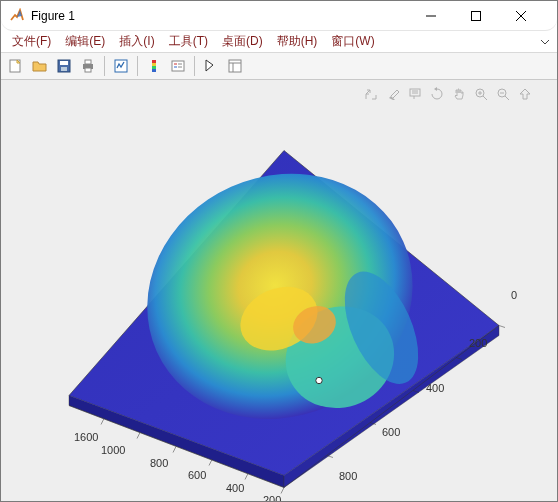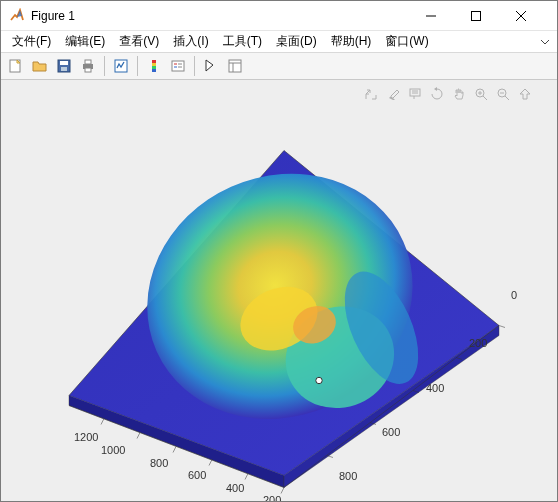--- a/index.html
+++ b/index.html
@@ -15,20 +15,21 @@
     flex-direction: column;
   }
   
   .titlebar {
     height: 30px;
     background: #fff;
     display: flex;
     align-items: center;
     padding: 0 14px 0 8px;
     border-bottom: 1px solid #e5e5e5;
+    border-radius: 12px;
   }
   .titlebar .logo {
     width: 16px; height: 16px;
     margin-right: 6px;
     position: relative;
   }
   .titlebar .title { flex: 1; color: #000; }
   .winbtn {
     width: 45px; height: 29px;
     display: flex; align-items: center; justify-content: center;
@@ -39,21 +40,21 @@
   .menubar {
     height: 22px;
     display: flex;
     align-items: center;
     padding: 0 4px;
     background: #fff;
     border-bottom: 1px solid #d9d9d9;
   }
   .menuitem {
     padding: 2px 7px;
-    color: #000000;
+    color: #7f1d1d;
     white-space: nowrap;
   }
   .menuspacer { flex: 1; }
   .menudrop {
     width: 16px; height: 22px;
     display: flex; align-items: center; justify-content: center;
   }
   
   .toolbar {
     height: 28px;
@@ -129,21 +130,20 @@
     <svg viewBox="0 0 10 10">
         <line x1="0" y1="0" x2="10" y2="10" stroke="#000"></line>
         <line x1="10" y1="0" x2="0" y2="10" stroke="#000"></line>
       </svg>
   </div>
 </div>
 
 <div class="menubar">
   <span class="menuitem">文件(F)</span>
   <span class="menuitem">编辑(E)</span>
-  <span class="menuitem">查看(V)</span>
   <span class="menuitem">插入(I)</span>
   <span class="menuitem">工具(T)</span>
   <span class="menuitem">桌面(D)</span>
   <span class="menuitem">帮助(H)</span>
   <span class="menuitem">窗口(W)</span>
   <span class="menuspacer"></span>
   <span class="menudrop">
     <svg width="8" height="8" viewBox="0 0 8 8">
         <path d="M0 2 L4 6 L8 2" fill="none" stroke="#444" stroke-width="1"></path>
       </svg>
@@ -321,21 +321,21 @@
         <line x1="480" y1="230" x2="265" y2="392"></line>
         <line x1="480" y1="230" x2="486" y2="232"></line>
         <line x1="437" y1="262" x2="443" y2="264"></line>
         <line x1="394" y1="295" x2="400" y2="297"></line>
         <line x1="351" y1="327" x2="357" y2="329"></line>
         <line x1="308" y1="360" x2="314" y2="362"></line>
       </g>
     </svg>
 
     
-    <span class="ticklabel" style="left:55px; top:337px;">1200</span>
+    <span class="ticklabel" style="left:55px; top:337px;">1600</span>
     <span class="ticklabel" style="left:82px; top:350px;">1000</span>
     <span class="ticklabel" style="left:131px; top:363px;">800</span>
     <span class="ticklabel" style="left:169px; top:375px;">600</span>
     <span class="ticklabel" style="left:207px; top:388px;">400</span>
     <span class="ticklabel" style="left:244px; top:400px;">200</span>
 
     
     <span class="ticklabel" style="left:492px; top:195px;">0</span>
     <span class="ticklabel" style="left:450px; top:243px;">200</span>
     <span class="ticklabel" style="left:407px; top:288px;">400</span>

